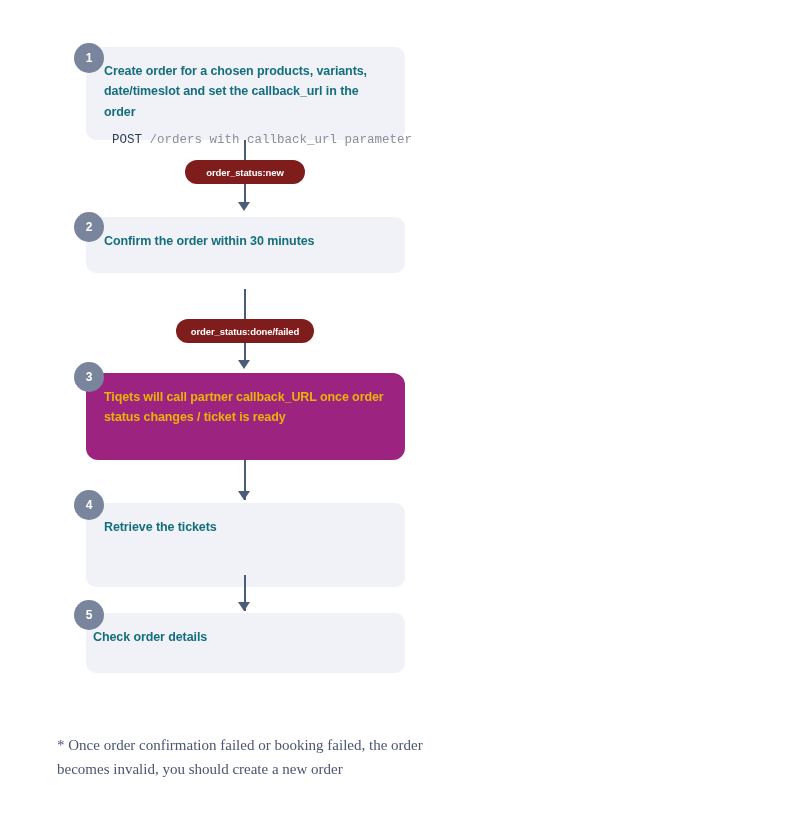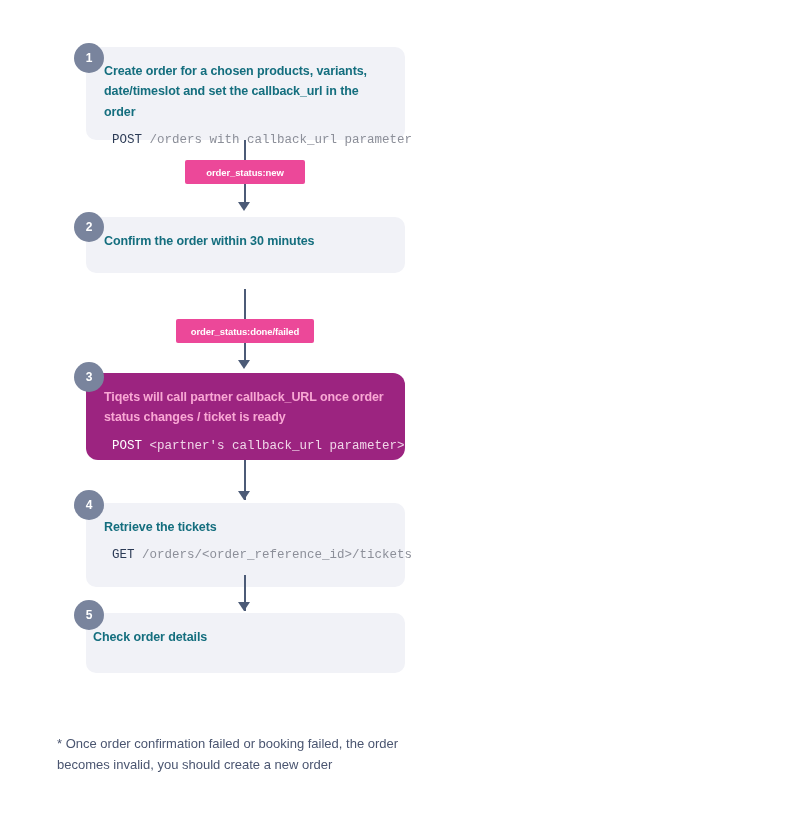--- a/index.html
+++ b/index.html
@@ -41,21 +41,21 @@
 
   .step-title {
     font-size: 12.5px;
     font-weight: bold;
     color: #146e7e;
     line-height: 1.62;
     letter-spacing: -0.1px;
     margin: 0 0 1px 0;
   }
   .step-box.highlight .step-title {
-    color: #f9a8d4;
+    color: #eab308;
   }
 
   .step-code {
     font-family: "Liberation Mono", "DejaVu Sans Mono", monospace;
     font-size: 12.5px;
     line-height: 1.6;
     margin: 8px;
     color: #8c8f99;
     white-space: nowrap;
   }
@@ -101,41 +101,42 @@
     height: 0;
     border-left: 6.5px solid transparent;
     border-right: 6.5px solid transparent;
     border-top: 9px solid #4c5b77;
   }
 
   
   .status-pill {
     position: absolute;
     height: 24px;
-    border-radius: 2px;
-    background: #ec4899;
+    border-radius: 12px;
+    background: #7f1d1d;
     color: #ffffff;
     font-size: 9.5px;
     font-weight: bold;
     display: flex;
     align-items: center;
     justify-content: center;
     z-index: 4;
     letter-spacing: -0.1px;
   }
 
   
   .footnote {
     position: absolute;
     left: 57px;
     top: 734px;
     width: 390px;
-    font-size: 13px;
+    font-size: 15px;
     color: #4a5570;
     line-height: 1.58;
+    font-family: Liberation Serif, serif;
   }
 </style>
 </head>
 <body>
 
 <div id="diagram-root">
 
   <div class="step-box" style="top:47px; height:93px;">
     <div class="step-title">Create order for a chosen products, variants, date/timeslot and set the callback_url in the order</div>
     <div class="step-code"><span class="verb">POST</span><span> /orders with callback_url parameter</span></div>
@@ -162,32 +163,30 @@
   <div class="connector" style="top:289px; height:32px;"></div>
   <div class="status-pill" style="left:176px; top:319px; width:138px;text-align:center;">
     <span>order_status:done/failed</span>
   </div>
 
   <div class="connector" style="top:331px; height:34px;"></div>
   <div class="arrow-head" style="top:360px;"></div>
 
   <div class="step-box highlight" style="top:373px; height:87px;">
     <div class="step-title">Tiqets will call partner callback_URL once order status changes / ticket is ready</div>
-    <div class="step-code"><span class="verb">POST</span><span> &lt;partner's callback_url parameter&gt;</span></div>
   </div>
   <div class="step-badge" style="top:362px;">
     <span>3</span>
   </div>
 
   <div class="connector" style="top:460px; height:40px;"></div>
   <div class="arrow-head" style="top:491px;"></div>
 
   <div class="step-box" style="top:503px; height:84px;">
     <div class="step-title">Retrieve the tickets</div>
-    <div class="step-code"><span class="verb">GET</span><span> /orders/&lt;order_reference_id&gt;/tickets</span></div>
   </div>
   <div class="step-badge" style="top:490px;">
     <span>4</span>
   </div>
 
   <div class="connector" style="top:575px; height:36px;"></div>
   <div class="arrow-head" style="top:602px;"></div>
 
   <div class="step-box" style="top:613px; height:60px;padding-left:7px;">
     <div class="step-title">Check order details</div>

